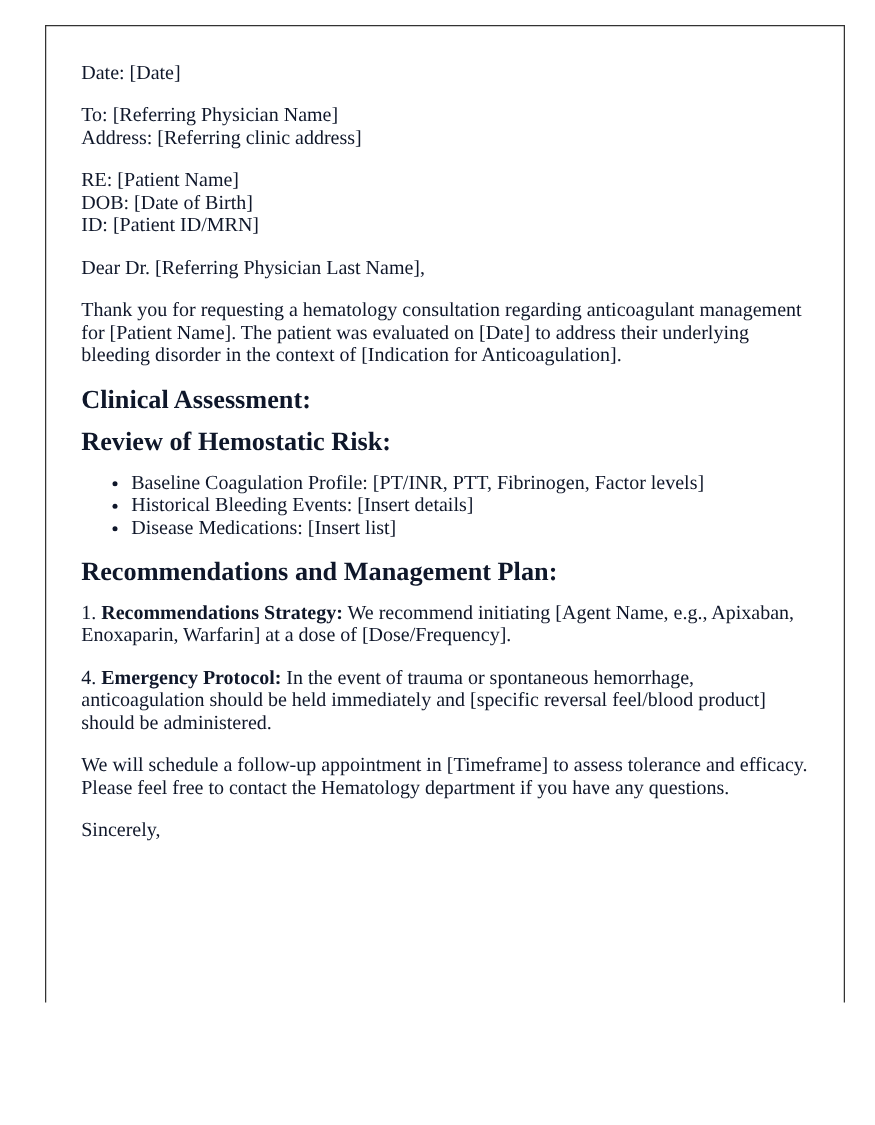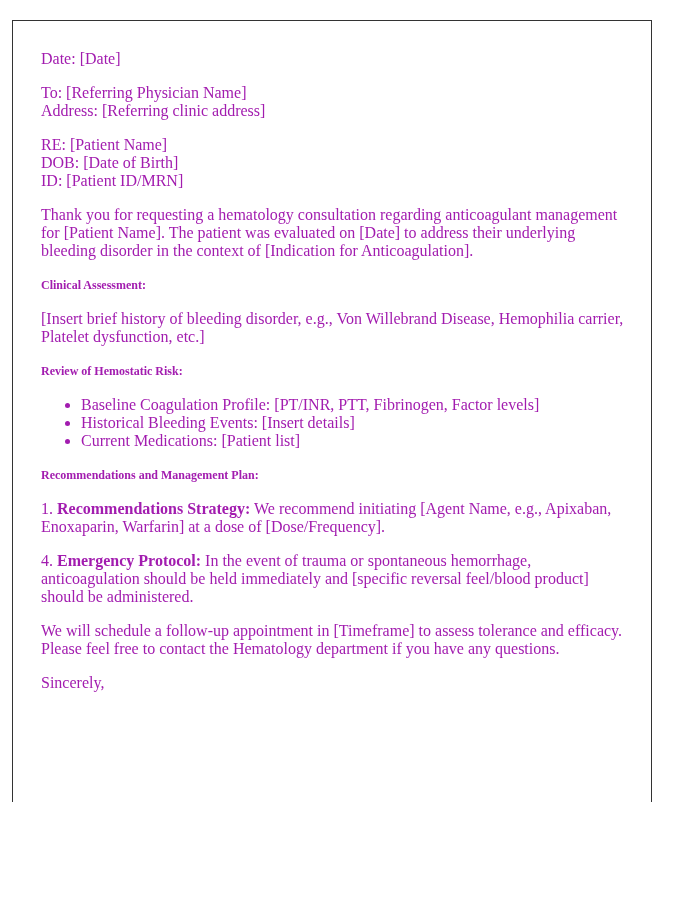--- a/index.html
+++ b/index.html
@@ -1,33 +1,33 @@
 <!DOCTYPE html>
 <html><head>
   <meta charset="utf-8">
   <style>
     html, body { margin: 0; padding: 0; background: #ffffff; }
     body { width: 700px; height: 900px; position: relative; overflow: hidden; }
     .page {
       position: absolute;
-      left: 12px; top: 20px;
+      left: 36px; top: 20px;
       width: 640px; height: 782px;
       border-top: 1px solid #333;
       border-left: 1px solid #333;
       border-right: 1px solid #333;
       box-sizing: border-box;
       overflow: hidden;
       font-family: "Liberation Serif", "DejaVu Serif", serif;
       font-size: 16px;
       line-height: 18px;
-      color: #a21caf;
+      color: #0f172a;
     }
     .content { position: absolute; left: 28px; top: 29px; width: 590px; }
     p { margin: 0 0 16px 0; }
-    h4 { margin: 0 0 16px 0; font-size: 12px; line-height: 18px; font-weight: bold; }
+    h4 { margin: 0 0 16px 0; font-size: 21px; line-height: 18px; font-weight: bold; }
     ul { margin: 0 0 16px 0; padding-left: 40px; }
     li { margin: 0; }
     b { font-weight: bold; }
   </style>
 </head>
 <body>
 
 <div class="page">
   <div class="content">
     <p>Date: [Date]</p>
@@ -36,31 +36,31 @@
       <span>To: [Referring Physician Name]</span><br>
       <span>Address: [Referring clinic address]</span>
     </p>
 
     <p>
       <span>RE: [Patient Name]</span><br>
       <span>DOB: [Date of Birth]</span><br>
       <span>ID: [Patient ID/MRN]</span>
     </p>
 
+    <p>Dear Dr. [Referring Physician Last Name],</p>
 
     <p>Thank you for requesting a hematology consultation regarding anticoagulant management for [Patient Name]. The patient was evaluated on [Date] to address their underlying bleeding disorder in the context of [Indication for Anticoagulation].</p>
 
     <h4>Clinical Assessment:</h4>
-    <p>[Insert brief history of bleeding disorder, e.g., Von Willebrand Disease, Hemophilia carrier, Platelet dysfunction, etc.]</p>
 
     <h4>Review of Hemostatic Risk:</h4>
     <ul>
       <li>Baseline Coagulation Profile: [PT/INR, PTT, Fibrinogen, Factor levels]</li>
       <li>Historical Bleeding Events: [Insert details]</li>
-      <li>Current Medications: [Patient list]</li>
+      <li>Disease Medications: [Insert list]</li>
     </ul>
 
     <h4>Recommendations and Management Plan:</h4>
 
     <p><span>1. </span><b>Recommendations Strategy:</b><span> We recommend initiating [Agent Name, e.g., Apixaban, Enoxaparin, Warfarin] at a dose of [Dose/Frequency].</span></p>
 
 
 
     <p><span>4. </span><b>Emergency Protocol:</b><span> In the event of trauma or spontaneous hemorrhage, anticoagulation should be held immediately and [specific reversal feel/blood product] should be administered.</span></p>
 

